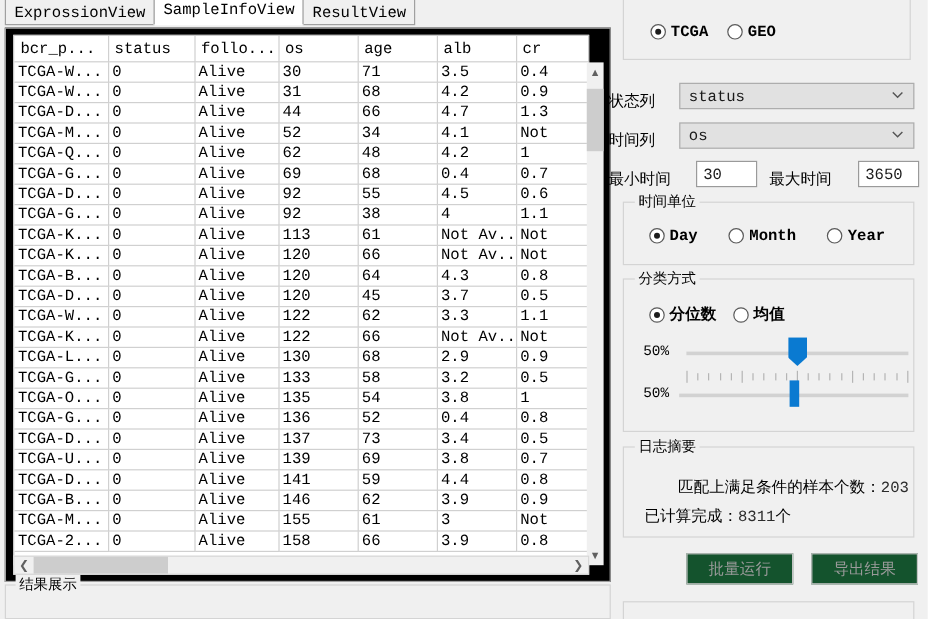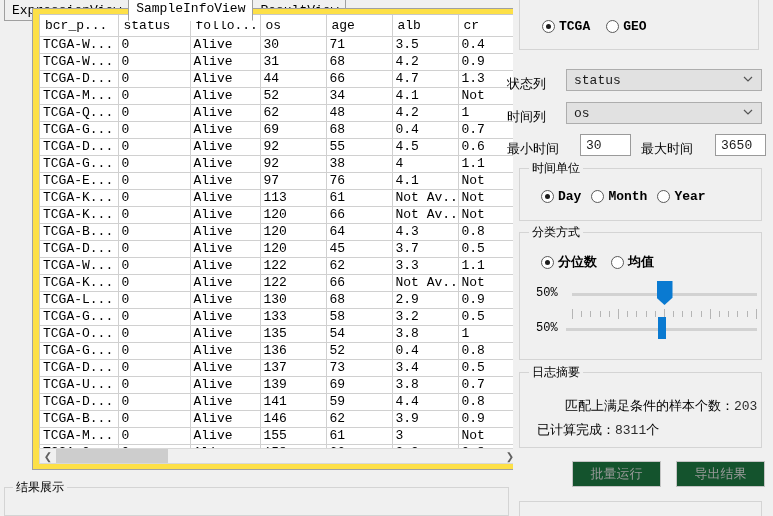--- a/index.html
+++ b/index.html
@@ -31,22 +31,22 @@
     background:#ffffff;
     border-bottom:1px solid #ffffff;
     z-index:3;
     padding-top:5px;
     padding-bottom:5px;
     height:13px;
     margin-top:-1px;
   }
 
   .tabpage{
-    position:absolute;left:4px;top:8px;width:505px;height:462px;
-    background:#fde047;border:1px solid #a0a0a0;box-sizing:border-box;margin-left:28px;
+    position:absolute;left:4px;top:23px;width:505px;height:462px;
+    background:#000000;border:1px solid #a0a0a0;box-sizing:border-box;
   }
 
   
   .tablewrap{position:absolute;left:6px;top:5px;width:480px;height:442px;overflow:hidden;background:#fff;
     border:1px solid #c8c8c8;box-sizing:border-box;}
   table.grid{border-collapse:collapse;table-layout:fixed;width:512px;
     font-family:"Liberation Mono","DejaVu Sans Mono",monospace;font-size:13px;}
   table.grid th{
     background:#ffffff;font-weight:normal;text-align:left;
     padding:3px 0 3px 5px;height:16px;
@@ -213,29 +213,20 @@
               <tr>
                 <td class="c0">TCGA-G...</td>
                 <td class="c1">0</td>
                 <td class="c2">Alive</td>
                 <td class="c3">92</td>
                 <td class="c4">38</td>
                 <td class="c5">4</td>
                 <td class="c6">1.1</td>
               </tr>
               <tr>
-                <td class="c0">TCGA-E...</td>
-                <td class="c1">0</td>
-                <td class="c2">Alive</td>
-                <td class="c3">97</td>
-                <td class="c4">76</td>
-                <td class="c5">4.1</td>
-                <td class="c6">Not</td>
-              </tr>
-              <tr>
                 <td class="c0">TCGA-K...</td>
                 <td class="c1">0</td>
                 <td class="c2">Alive</td>
                 <td class="c3">113</td>
                 <td class="c4">61</td>
                 <td class="c5">Not Av...</td>
                 <td class="c6">Not</td>
               </tr>
               <tr>
                 <td class="c0">TCGA-K...</td>
@@ -431,21 +422,21 @@
     <div class="textin" style="left:67px;top:134px;width:51px;">
       <span>30</span>
     </div>
     <span class="flabel" style="left:128px;top:140px;">最大时间</span>
     <div class="textin" style="left:202px;top:134px;width:51px;">
       <span>3650</span>
     </div>
 
     <div class="groupbox" style="left:6px;top:168px;width:243px;height:53px;">
       <span class="gtitle">时间单位</span>
-      <div style="position:absolute;left:21px;top:20px;display:flex;gap:10px;">
+      <div style="position:absolute;left:21px;top:20px;display:flex;gap:26px;">
         <span class="radio sel">
           <span class="dot"></span>
           <span class="rl">Day</span>
         </span>
         <span class="radio">
           <span class="dot"></span>
           <span class="rl">Month</span>
         </span>
         <span class="radio">
           <span class="dot"></span>

